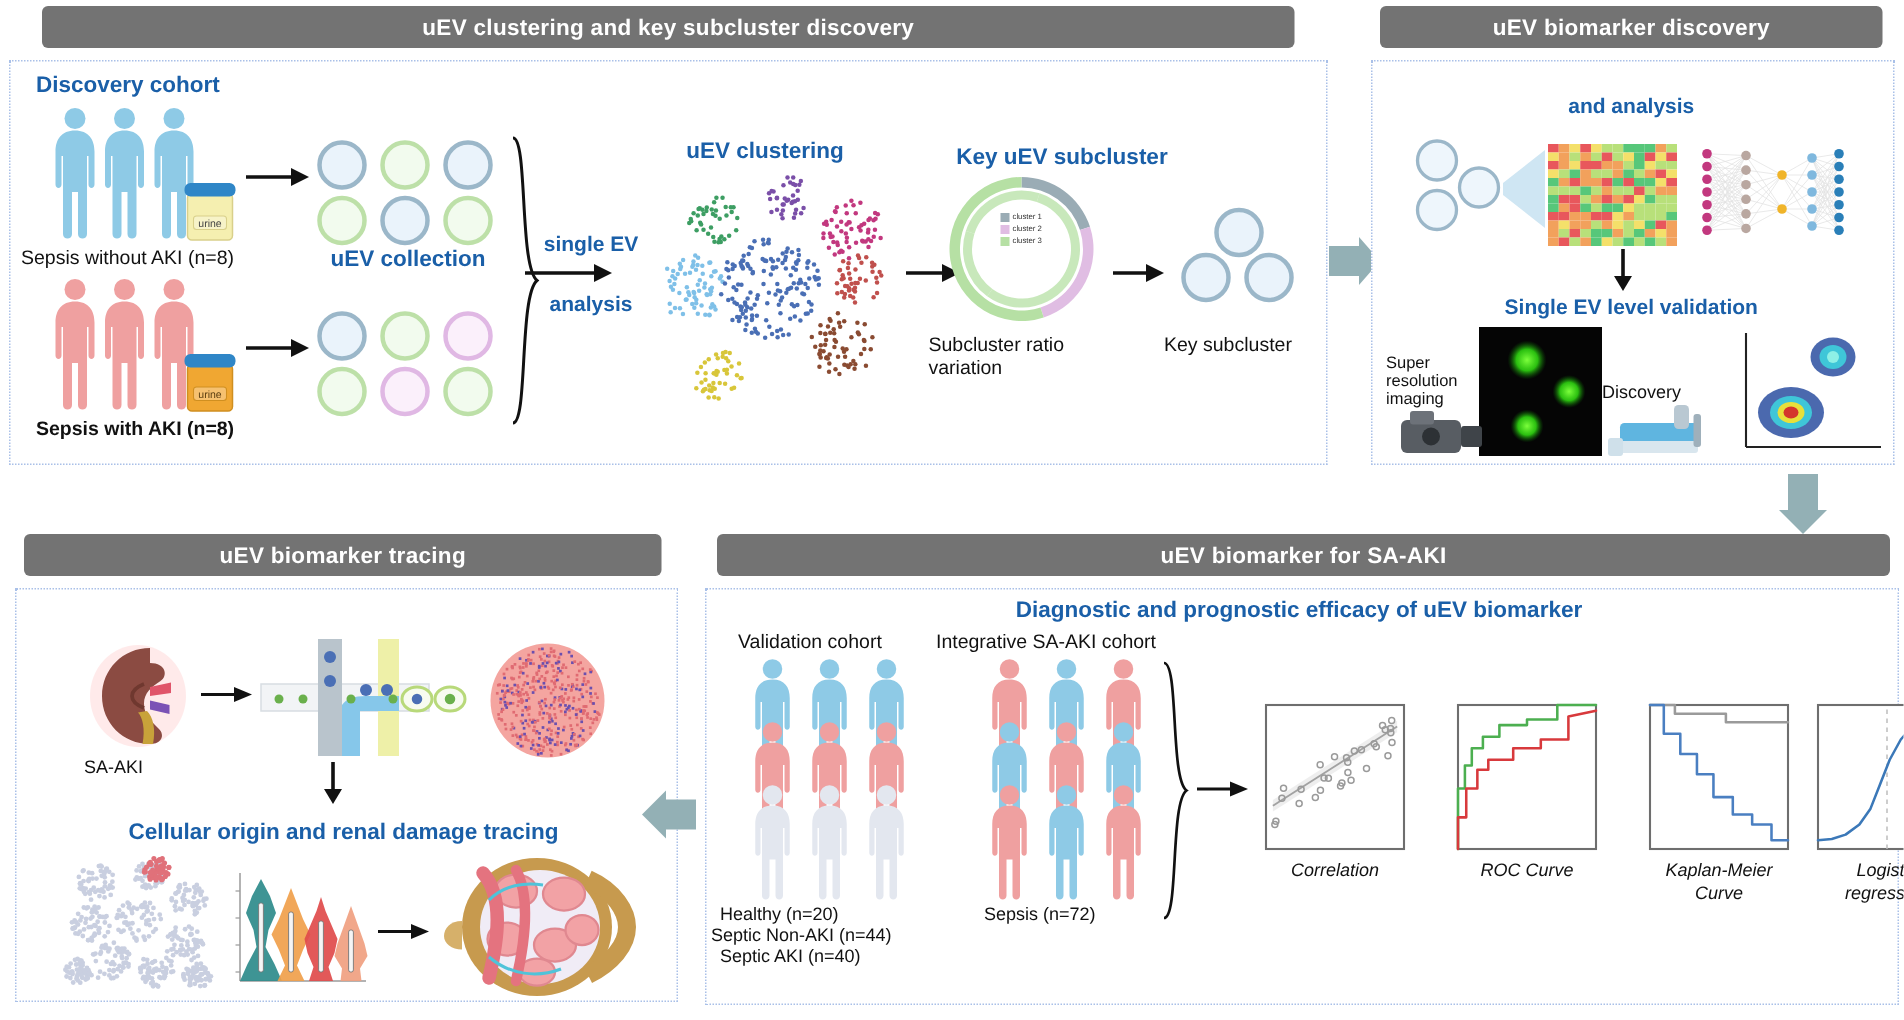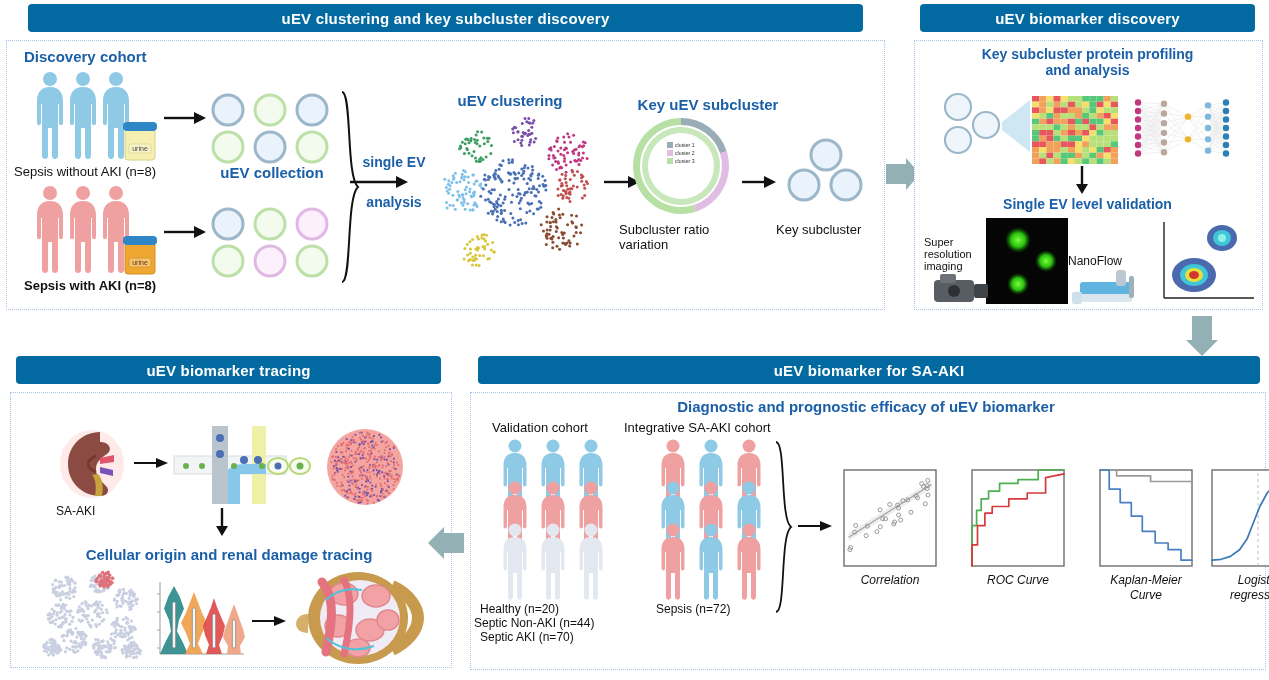--- a/index.html
+++ b/index.html
@@ -1,20 +1,20 @@
 <!DOCTYPE html>
 <html><head>
 <meta charset="utf-8">
 <style>
   html,body{margin:0;padding:0;background:#ffffff;}
   body{width:1269px;height:680px;position:relative;overflow:hidden;
        font-family:"Liberation Sans","DejaVu Sans",sans-serif;}
   .panel{position:absolute;}
   .panel-header{
-    background:#0369a1;color:#ffffff;font-weight:bold;text-align:center;
+    background:#737373;color:#ffffff;font-weight:bold;text-align:center;
     border-radius:4px;display:flex;align-items:center;justify-content:center;
     letter-spacing:.2px;
   }
   .panel-body{
     position:absolute;border:1.5px dotted #a9c0e8;background:#fff;
   }
   .blue-head{color:#1a5fa8;font-weight:bold;text-align:center;line-height:1.15;}
   .blk{color:#111;}
   .ital{font-style:italic;color:#111;text-align:center;line-height:1.15;}
   .abs{position:absolute;}
@@ -689,21 +689,20 @@
 </div>
 
 <svg class="abs" style="left:886px;top:158px;" width="34" height="32" viewBox="0 0 34 32">
   <polygon points="0,6 20,6 20,0 34,16 20,32 20,26 0,26" fill="#93b0b5"></polygon>
 </svg>
 
 <div class="panel" style="left:910px;top:4px;width:355px;height:310px;">
   <div class="panel-header" style="position:absolute;left:10px;top:0;width:335px;height:28px;font-size:15px;">uEV biomarker discovery</div>
   <div class="panel-body" style="left:4px;top:36px;width:347px;height:268px;"></div>
 
-  <div class="abs blue-head" style="left:10px;top:42px;width:335px;font-size:14px;">Key subcluster protein profiling</div>
   <div class="abs blue-head" style="left:10px;top:58px;width:335px;font-size:14px;">and analysis</div>
 
   <svg class="abs" style="left:30px;top:88px;" width="66" height="66" viewBox="0 0 66 66">
     <g stroke="#9bb7c9" stroke-width="2.2" fill="#eef6fc">
       <circle cx="18" cy="15" r="13"></circle>
       <circle cx="46" cy="33" r="13"></circle>
       <circle cx="18" cy="48" r="13"></circle>
     </g>
   </svg>
   <svg class="abs" style="left:92px;top:96px;" width="28" height="52" viewBox="0 0 28 52">
@@ -1011,21 +1010,21 @@
     <circle cx="60" cy="43" r="11" fill="url(#gdot)"></circle>
     <circle cx="32" cy="66" r="11" fill="url(#gdot)"></circle>
   </svg>
   <svg class="abs" style="left:20px;top:266px;" width="62" height="36" viewBox="0 0 62 36">
     <rect x="4" y="10" width="40" height="22" rx="4" fill="#585d63"></rect>
     <rect x="10" y="4" width="16" height="9" rx="2" fill="#6d7279"></rect>
     <rect x="44" y="14" width="14" height="14" rx="2" fill="#3f4449"></rect>
     <circle cx="24" cy="21" r="6" fill="#2d3135"></circle>
   </svg>
 
-  <div class="abs blk" style="left:158px;top:250px;width:66px;font-size:12px;">NanoFlow</div>
+  <div class="abs blk" style="left:158px;top:250px;width:66px;font-size:12px;">Discovery</div>
   <svg class="abs" style="left:162px;top:264px;" width="76" height="40" viewBox="0 0 76 40">
     <rect x="8" y="14" width="52" height="18" rx="3" fill="#5fb5e0"></rect>
     <rect x="8" y="26" width="52" height="8" rx="2" fill="#d9e6ee"></rect>
     <rect x="0" y="24" width="10" height="12" rx="2" fill="#cfe0ea"></rect>
     <rect x="44" y="2" width="10" height="16" rx="3" fill="#b9c8d2"></rect>
     <rect x="57" y="8" width="5" height="22" rx="2" fill="#9fb0bb"></rect>
   </svg>
   <svg class="abs" style="left:240px;top:218px;" width="104" height="86" viewBox="0 0 104 86">
     <line x1="14" y1="0" x2="14" y2="76" stroke="#222" stroke-width="1.4"></line>
     <line x1="14" y1="76" x2="104" y2="76" stroke="#222" stroke-width="1.4"></line>
@@ -2230,21 +2229,21 @@
     <g fill="#8ecae6">
         <use href="#p2" x="38" y="84"></use>
       </g>
     <g fill="#efa0a0">
         <use href="#p2" x="76" y="84"></use>
       </g>
   </svg>
 
   <div class="abs blk" style="left:14px;top:246px;width:150px;font-size:12px;">Healthy (n=20)</div>
   <div class="abs blk" style="left:8px;top:260px;width:162px;font-size:12px;">Septic Non-AKI (n=44)</div>
-  <div class="abs blk" style="left:14px;top:274px;width:150px;font-size:12px;">Septic AKI (n=70)</div>
+  <div class="abs blk" style="left:14px;top:274px;width:150px;font-size:12px;">Septic AKI (n=40)</div>
   <div class="abs blk" style="left:190px;top:246px;width:120px;font-size:12px;">Sepsis (n=72)</div>
 
   <svg class="abs" style="left:308px;top:86px;" width="20" height="170" viewBox="0 0 20 170">
     <path d="M2 0 C12 0 6 77 17 85 C6 93 12 170 2 170" fill="none" stroke="#111" stroke-width="1.8"></path>
   </svg>
 
   <svg class="abs" style="left:332px;top:163px;" width="34" height="14" viewBox="0 0 34 14">
     <line x1="0" y1="7" x2="22" y2="7" stroke="#111" stroke-width="2"></line>
     <polygon points="22,2 34,7 22,12" fill="#111"></polygon>
   </svg>

